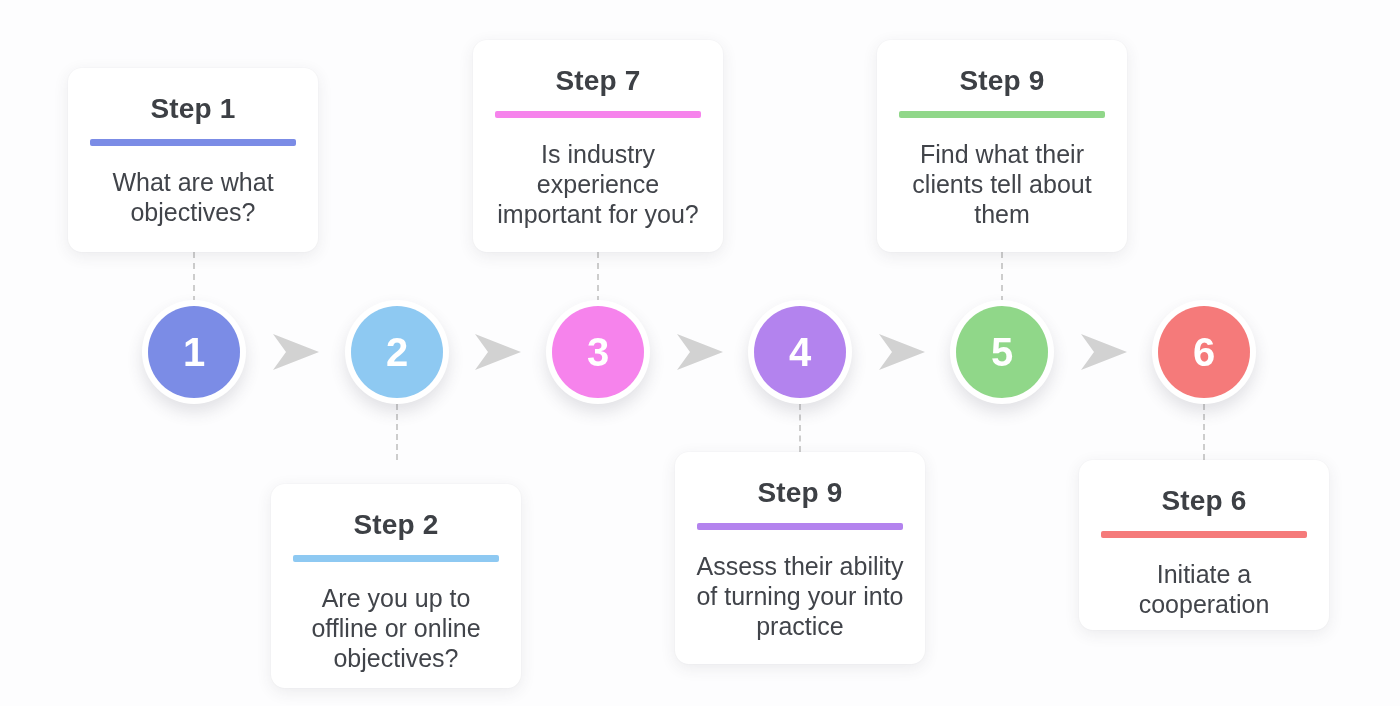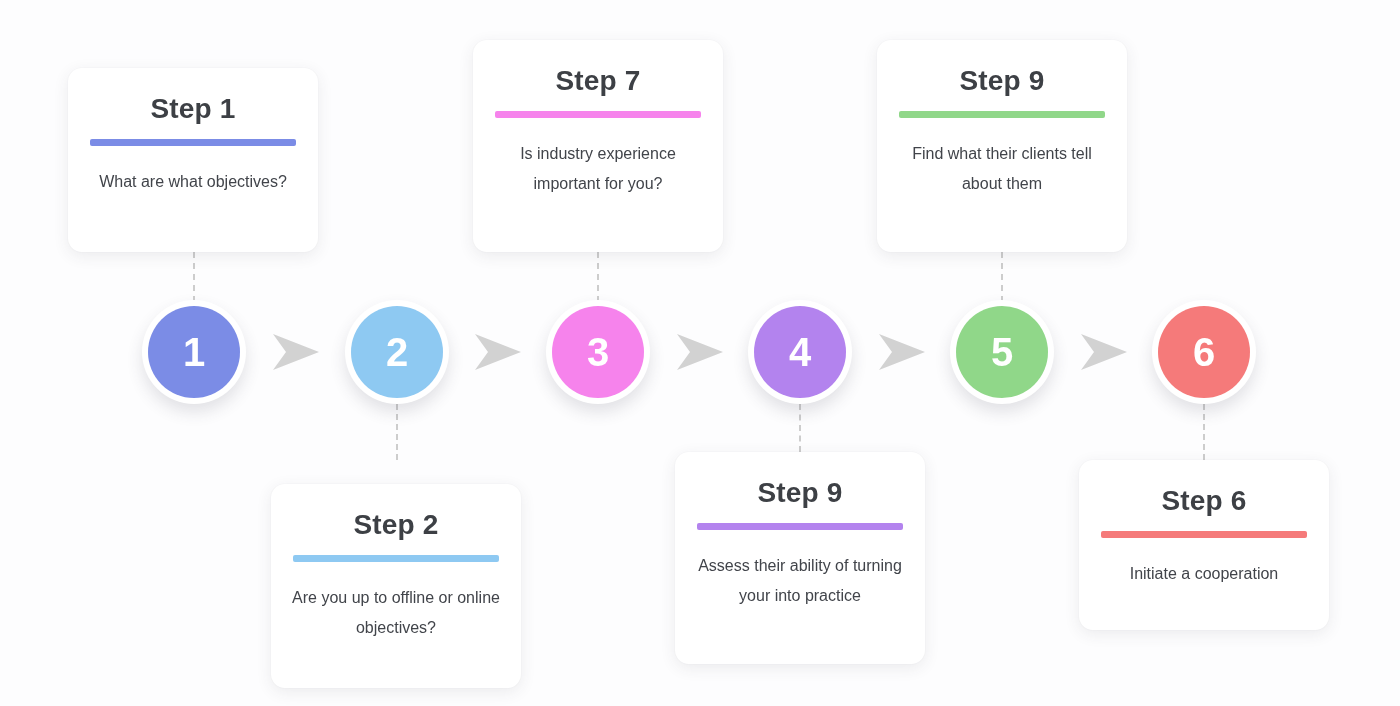--- a/index.html
+++ b/index.html
@@ -36,21 +36,21 @@
   }
   .accent-bar {
     width: 206px;
     height: 7px;
     margin: 13px auto 0;
     border-radius: 2px;
     background: #999;
   }
   .card-desc {
     margin: 21px 16px 0;
-    font-size: 16px;
+    font-size: 25px;
     line-height: 30px;
     color: #41444a;
   }
   .card-1 { left: 68px;   top: 68px;  height: 184px; }
   .card-2 { left: 271px;  top: 484px; height: 204px; }
   .card-3 { left: 473px;  top: 40px;  height: 212px; }
   .card-4 { left: 675px;  top: 452px; height: 212px; }
   .card-5 { left: 877px;  top: 40px;  height: 212px; }
   .card-6 { left: 1079px; top: 460px; height: 170px; }
 

